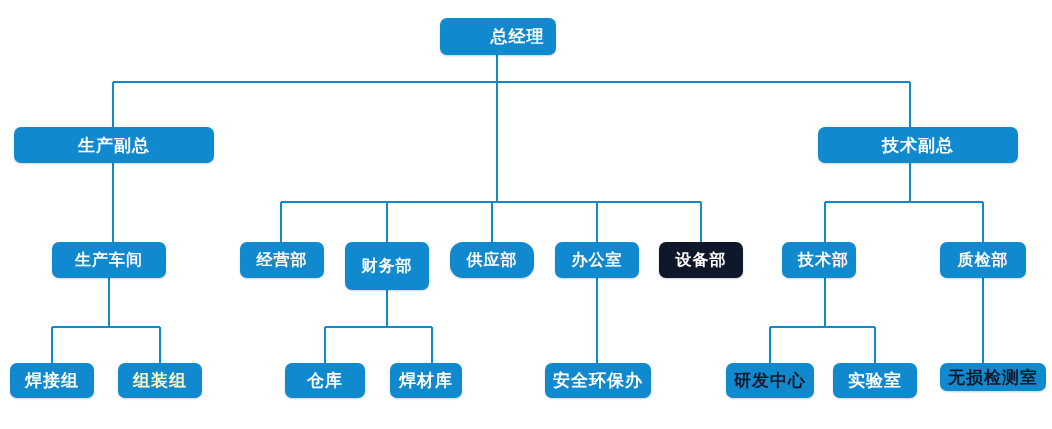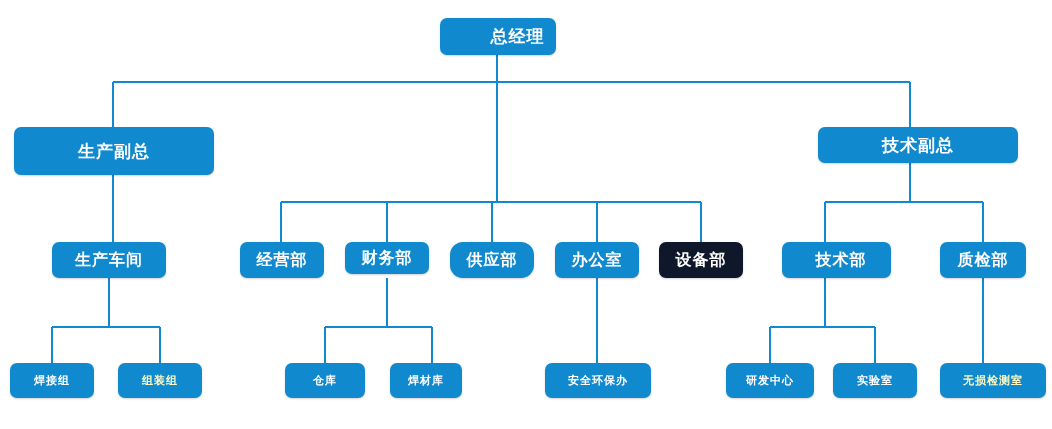--- a/index.html
+++ b/index.html
@@ -40,21 +40,21 @@
     box-shadow: 0 1px 2px rgba(0,0,0,0.18);
     z-index: 2;
   }
   .node .label {
     line-height: 1;
     display: block;
   }
   .lvl-root  { font-size: 17px; }
   .lvl-vp    { font-size: 17px; }
   .lvl-dept  { font-size: 16px; text-align: right; }
-  .lvl-team  { font-size: 11px; }
+  .lvl-team  { font-size: 17px; }
 </style>
 </head>
 <body>
 
 <div id="chart">
 
   <svg id="connectors" viewBox="0 0 1052 429" width="1052" height="429" xmlns="http://www.w3.org/2000/svg">
       <path d="M497,55 L497,82 M113,82 L910,82 M113,82 L113,127 M910,82 L910,127" fill="none" stroke="#1189ce" stroke-width="2" shape-rendering="crispEdges"></path>
       <path d="M497,82 L497,202 M281,202 L701,202 M281,202 L281,242 M387,202 L387,242 M492,202 L492,242 M597,202 L597,242 M701,202 L701,242" fill="none" stroke="#1189ce" stroke-width="2" shape-rendering="crispEdges"></path>
       <path d="M113,163 L113,242" fill="none" stroke="#1189ce" stroke-width="2" shape-rendering="crispEdges"></path>
@@ -63,69 +63,69 @@
       <path d="M387,278 L387,327 M325,327 L432,327 M325,327 L325,363 M432,327 L432,363" fill="none" stroke="#1189ce" stroke-width="2" shape-rendering="crispEdges"></path>
       <path d="M597,278 L597,363" fill="none" stroke="#1189ce" stroke-width="2" shape-rendering="crispEdges"></path>
       <path d="M825,278 L825,327 M770,327 L875,327 M770,327 L770,363 M875,327 L875,363" fill="none" stroke="#1189ce" stroke-width="2" shape-rendering="crispEdges"></path>
       <path d="M983,278 L983,363" fill="none" stroke="#1189ce" stroke-width="2" shape-rendering="crispEdges"></path>
     </svg>
 
   <div id="nodes-layer">
       <div class="node lvl-root" style="left: 440px; top: 18px; width: 116px; height: 37px; background: rgb(17, 137, 206); color: rgb(255, 255, 255); padding-left: 39px;">
         <span class="label">总经理</span>
       </div>
-      <div class="node lvl-vp" style="left: 14px; top: 127px; width: 200px; height: 48px; background: rgb(17, 137, 206); color: rgb(255, 255, 255);">
+      <div class="node lvl-vp" style="left: 14px; top: 127px; width: 200px; height: 36px; background: rgb(17, 137, 206); color: rgb(255, 255, 255);">
         <span class="label">生产副总</span>
       </div>
       <div class="node lvl-vp" style="left: 818px; top: 127px; width: 200px; height: 36px; background: rgb(17, 137, 206); color: rgb(255, 255, 255);">
         <span class="label">技术副总</span>
       </div>
       <div class="node lvl-dept" style="left: 52px; top: 242px; width: 114px; height: 36px; background: rgb(17, 137, 206); color: rgb(255, 255, 255);">
         <span class="label">生产车间</span>
       </div>
       <div class="node lvl-dept" style="left: 240px; top: 242px; width: 84px; height: 36px; background: rgb(17, 137, 206); color: rgb(255, 255, 255);">
         <span class="label">经营部</span>
       </div>
-      <div class="node lvl-dept" style="left: 345px; top: 242px; width: 84px; height: 32px; background: rgb(17, 137, 206); color: rgb(255, 255, 255);">
+      <div class="node lvl-dept" style="left: 345px; top: 242px; width: 84px; height: 48px; background: rgb(17, 137, 206); color: rgb(255, 255, 255);">
         <span class="label">财务部</span>
       </div>
       <div class="node lvl-dept" style="left: 450px; top: 242px; width: 84px; height: 36px; background: rgb(17, 137, 206); color: rgb(255, 255, 255); border-radius: 13px;">
         <span class="label">供应部</span>
       </div>
       <div class="node lvl-dept" style="left: 555px; top: 242px; width: 84px; height: 36px; background: rgb(17, 137, 206); color: rgb(255, 255, 255);">
         <span class="label">办公室</span>
       </div>
       <div class="node lvl-dept" style="left: 659px; top: 242px; width: 84px; height: 36px; background: #0f172a; color: rgb(255, 255, 255);">
         <span class="label">设备部</span>
       </div>
-      <div class="node lvl-dept" style="left: 782px; top: 242px; width: 109px; height: 36px; background: rgb(17, 137, 206); color: rgb(255, 255, 255); padding-left: 9px;">
+      <div class="node lvl-dept" style="left: 782px; top: 242px; width: 74px; height: 36px; background: rgb(17, 137, 206); color: rgb(255, 255, 255); padding-left: 9px;">
         <span class="label">技术部</span>
       </div>
       <div class="node lvl-dept" style="left: 940px; top: 242px; width: 86px; height: 36px; background: rgb(17, 137, 206); color: rgb(255, 255, 255);">
         <span class="label">质检部</span>
       </div>
       <div class="node lvl-team" style="left: 10px; top: 363px; width: 84px; height: 35px; background: rgb(17, 137, 206); color: rgb(255, 255, 255);">
         <span class="label">焊接组</span>
       </div>
       <div class="node lvl-team" style="left: 118px; top: 363px; width: 84px; height: 35px; background: rgb(17, 137, 206); color: #fef9c3;">
         <span class="label">组装组</span>
       </div>
       <div class="node lvl-team" style="left: 285px; top: 363px; width: 80px; height: 35px; background: rgb(17, 137, 206); color: rgb(255, 255, 255);">
         <span class="label">仓库</span>
       </div>
       <div class="node lvl-team" style="left: 390px; top: 363px; width: 72px; height: 35px; background: rgb(17, 137, 206); color: rgb(255, 255, 255);">
         <span class="label">焊材库</span>
       </div>
       <div class="node lvl-team" style="left: 545px; top: 363px; width: 106px; height: 35px; background: rgb(17, 137, 206); color: rgb(255, 255, 255); text-align: right;">
         <span class="label">安全环保办</span>
       </div>
-      <div class="node lvl-team" style="left: 726px; top: 363px; width: 88px; height: 35px; background: rgb(17, 137, 206); color: #ffffff;">
+      <div class="node lvl-team" style="left: 726px; top: 363px; width: 88px; height: 35px; background: rgb(17, 137, 206); color: #0f172a;">
         <span class="label">研发中心</span>
       </div>
       <div class="node lvl-team" style="left: 833px; top: 363px; width: 84px; height: 35px; background: rgb(17, 137, 206); color: rgb(255, 255, 255);">
         <span class="label">实验室</span>
       </div>
-      <div class="node lvl-team" style="left: 940px; top: 363px; width: 106px; height: 35px; background: rgb(17, 137, 206); color: #fef9c3;">
+      <div class="node lvl-team" style="left: 940px; top: 363px; width: 106px; height: 28px; background: rgb(17, 137, 206); color: #0f172a;">
         <span class="label">无损检测室</span>
       </div>
     </div>
 
 </div>
 
 </body></html>

